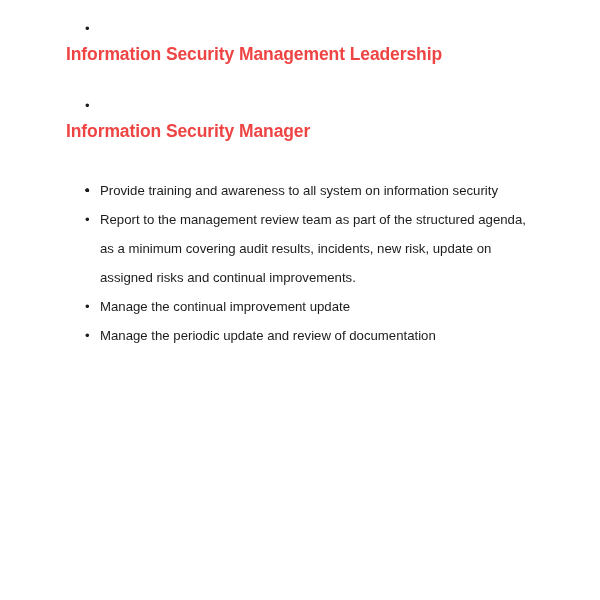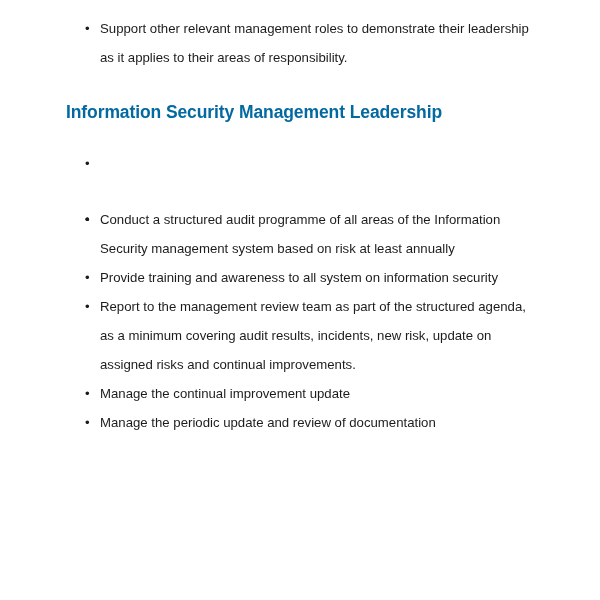--- a/index.html
+++ b/index.html
@@ -29,21 +29,21 @@
     position: absolute;
     left: 0;
     top: 0;
     width: 600px;
   }
 
   
   .heading {
     font-size: 17.5px;
     font-weight: bold;
-    color: #0369a1;
+    color: #ef4444;
     margin: 0;
     padding: 0 0 0 66px;
     letter-spacing: -0.1px;
     line-height: 29px;
     white-space: nowrap;
   }
 
   
   ul.bullets {
     list-style: none;
@@ -80,51 +80,50 @@
 <body>
 
 <div class="page">
   <div class="content">
 
     <div class="spacer-14"></div>
 
     <ul class="bullets">
       <li>
         <span class="bullet-dot">•</span>
-        <span>Support other relevant management roles to demonstrate their leadership as it applies to their areas of responsibility.</span>
       </li>
     </ul>
 
     <div class="spacer-26"></div>
 
     <h2 class="heading">Information Security Management Leadership</h2>
 
     <div class="spacer-22"></div>
 
     <ul class="bullets">
       <li>
         <span class="bullet-dot">•</span>
       </li>
     </ul>
 
     <div class="spacer-26"></div>
 
+    <h2 class="heading">Information Security Manager</h2>
 
     <div class="spacer-30"></div>
 
     <ul class="bullets">
       <li>
         <span class="bullet-dot">•</span>
       </li>
       <li>
         <span class="bullet-dot">•</span>
       </li>
       <li>
         <span class="bullet-dot">•</span>
-        <span>Conduct a structured audit programme of all areas of the Information Security management system based on risk at least annually</span>
       </li>
       <li>
         <span class="bullet-dot">•</span>
         <span>Provide training and awareness to all system on information security</span>
       </li>
       <li>
         <span class="bullet-dot">•</span>
         <span>Report to the management review team as part of the structured agenda, as a minimum covering audit results, incidents, new risk, update on assigned risks and continual improvements.</span>
       </li>
       <li>

